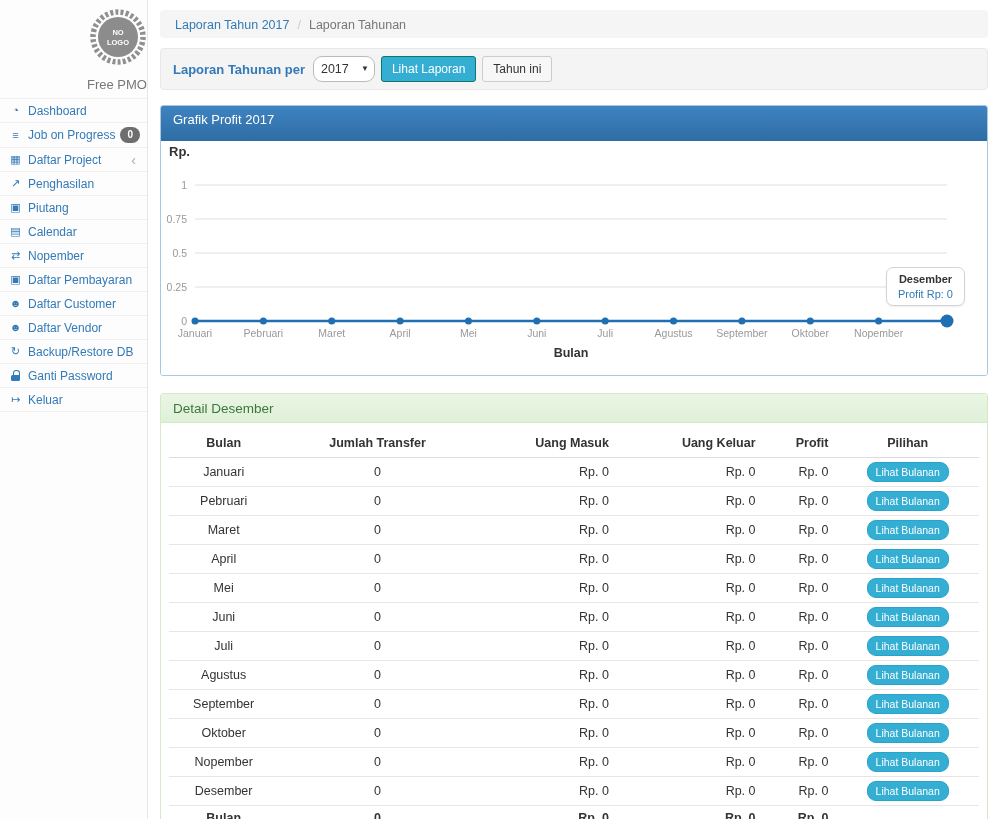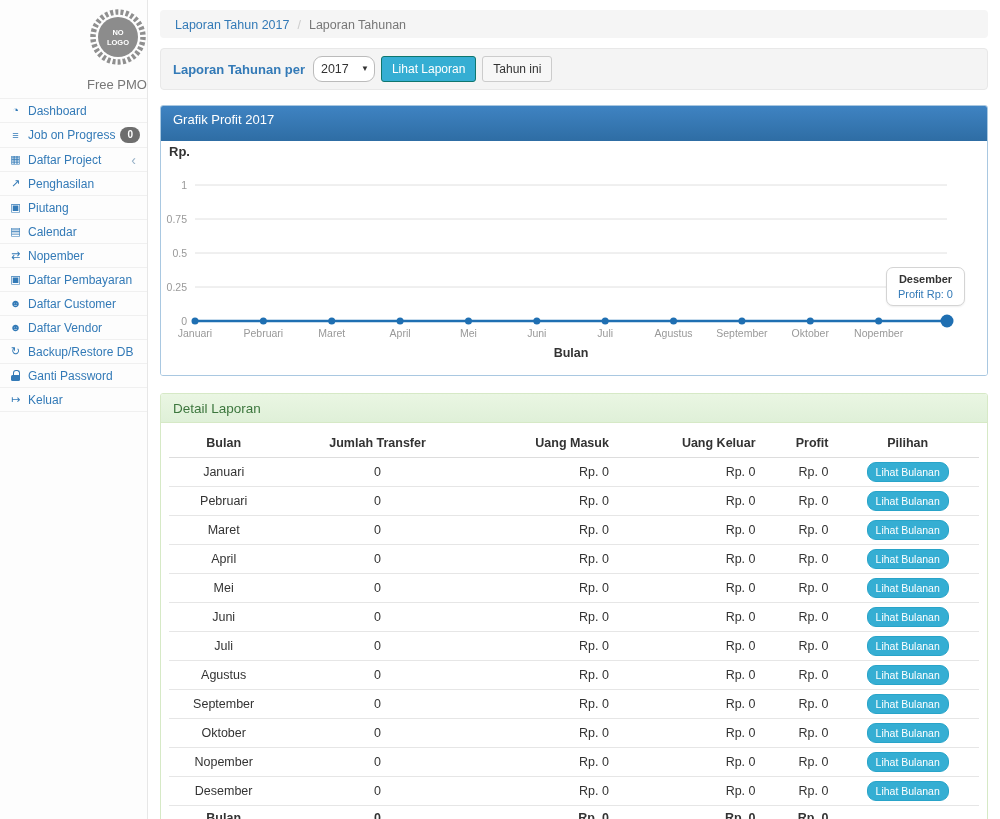--- a/index.html
+++ b/index.html
@@ -214,21 +214,21 @@
             <text x="410" y="216" text-anchor="middle" font-size="12.5" font-weight="bold" fill="#333">Bulan</text>
           </svg>
         <div class="chart-tooltip">
           <div class="tt-title">Desember</div>
           <div class="tt-value">Profit Rp: 0</div>
         </div>
       </div>
     </section>
 
     <section class="panel panel-detail">
-      <div class="phead">Detail Laporan</div>
+      <div class="phead">Detail Desember</div>
       <div class="pbody">
         <table class="report">
           <thead>
             <tr>
               <th>Bulan</th>
               <th>Jumlah Transfer</th>
               <th>Uang Masuk</th>
               <th>Uang Keluar</th>
               <th>Profit</th>
               <th>Pilihan</th>

